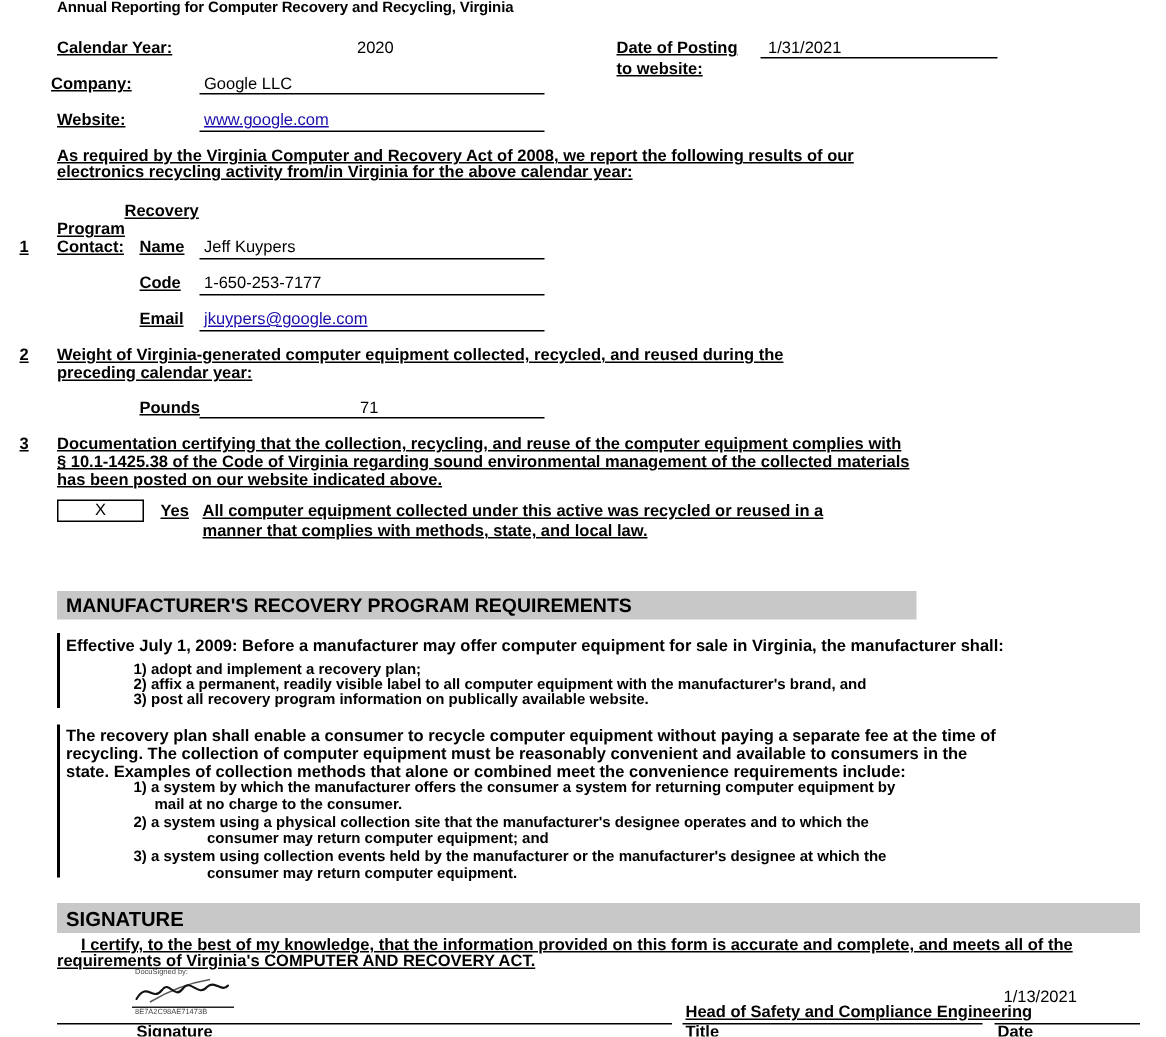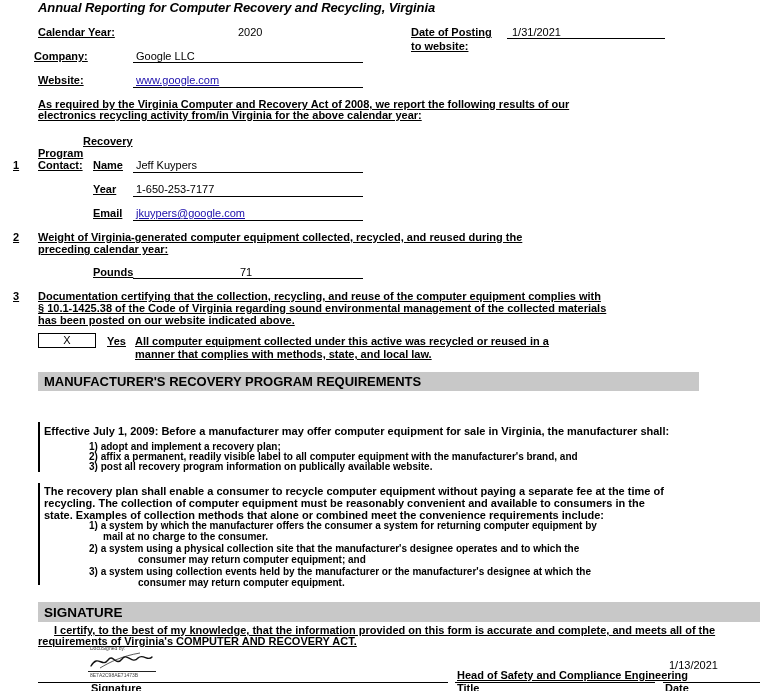--- a/index.html
+++ b/index.html
@@ -19,24 +19,23 @@
   .page {
     position: relative;
     width: 777px;
     height: 691px;
     padding: 0;
   }
   .doc-title {
     position: absolute;
     left: 38px;
     top: 0px;
-    font-size: 13px;
+    font-size: 10px;
     font-weight: bold;
     letter-spacing: -0.1px;
-    font-style: italic;
   }
 
   
   .t {
     position: absolute;
     white-space: nowrap;
   }
   .b { font-weight: bold; text-decoration: underline; }
 
   
@@ -154,21 +153,21 @@
 
   <div class="t b" style="left:13px; top:159px;">1</div>
   <div class="t b" style="left:38px; top:135px;padding-left:45px;">Recovery</div>
   <div class="t b" style="left:38px; top:147px;">Program</div>
   <div class="t b" style="left:38px; top:159px;">Contact:</div>
 
   <div class="t b" style="left:93px; top:159px;">Name</div>
   <div class="fillval" style="left:136px; top:159px;">Jeff Kuypers</div>
   <div class="line" style="left:133px; top:172px; width:230px;"></div>
 
-  <div class="t b" style="left:93px; top:183px;">Year</div>
+  <div class="t b" style="left:93px; top:183px;">Code</div>
   <div class="fillval" style="left:136px; top:183px;">1-650-253-7177</div>
   <div class="line" style="left:133px; top:196px; width:230px;"></div>
 
   <div class="t b" style="left:93px; top:207px;">Email</div>
   <div class="fillval link" style="left:136px; top:207px;">jkuypers@google.com</div>
   <div class="line" style="left:133px; top:220px; width:230px;"></div>
 
   <div class="t b" style="left:13px; top:231px;">2</div>
   <div class="t b" style="left:38px; top:231px;">Weight of Virginia-generated computer equipment collected, recycled, and reused during the</div>
   <div class="t b" style="left:38px; top:243px;">preceding calendar year:</div>
@@ -181,21 +180,21 @@
   <div class="t b" style="left:38px; top:302px;">§ 10.1-1425.38 of the Code of Virginia regarding sound environmental management of the collected materials</div>
   <div class="t b" style="left:38px; top:314px;">has been posted on our website indicated above.</div>
 
   <div class="checkbox" style="left:38px; top:333px; width:58px; height:15px;">
     <span>X</span>
   </div>
   <div class="t b" style="left:107px; top:335px;">Yes</div>
   <div class="t b" style="left:135px; top:335px;">All computer equipment collected under this active was recycled or reused in a</div>
   <div class="t b" style="left:135px; top:348px;">manner that complies with methods, state, and local law.</div>
 
-  <div class="bar mfr" style="left:38px; top:372px; width:661px; height:19px;">
+  <div class="bar mfr" style="left:38px; top:394px; width:573px; height:19px;">
     <span>MANUFACTURER'S RECOVERY PROGRAM REQUIREMENTS</span>
   </div>
 
   <div class="vrule" style="left:38px; top:422px; height:50px;"></div>
   <div class="para" style="left:44px; top:424px;">Effective July 1, 2009: Before a manufacturer may offer computer equipment for sale in Virginia, the manufacturer shall:</div>
   <div class="numlist" style="left:89px; top:439px;">1) adopt and implement a recovery plan;</div>
   <div class="numlist" style="left:89px; top:449px;">2) affix a permanent, readily visible label to all computer equipment with the manufacturer's brand, and</div>
   <div class="numlist" style="left:89px; top:459px;">3) post all recovery program information on publically available website.</div>
 
   <div class="vrule" style="left:38px; top:483px; height:102px;"></div>

